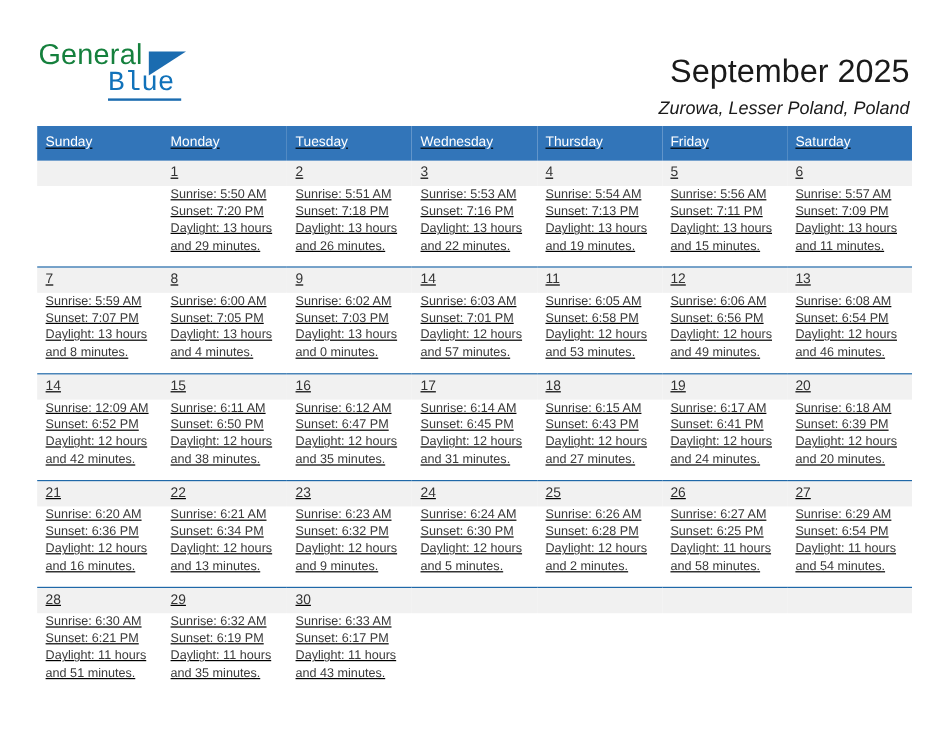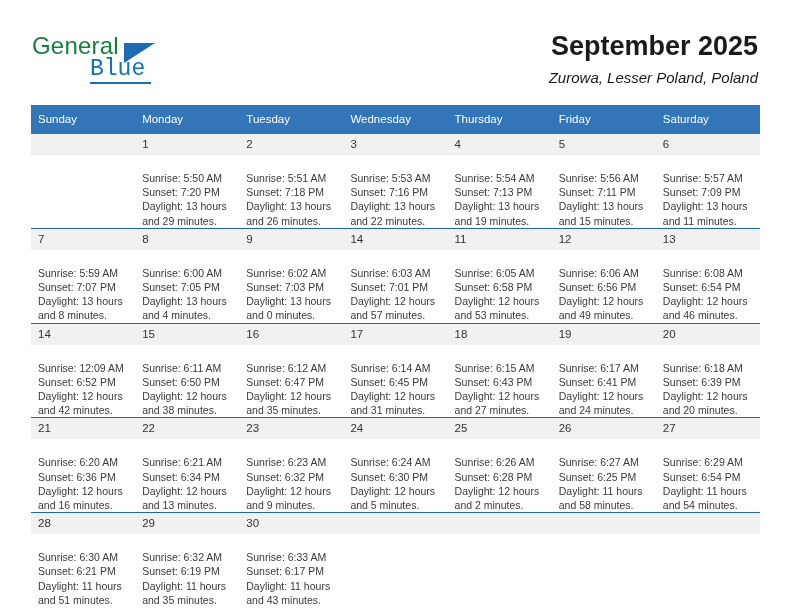--- a/index.html
+++ b/index.html
@@ -74,40 +74,42 @@
   .title-block {
     position: absolute;
     right: 34px;
     top: 30px;
     text-align: right;
   }
   .cal-title {
     font-size: 27px;
     color: #1a1a1a;
     line-height: 32px;
-    font-weight: bold;
+    font-weight: normal;
     white-space: nowrap;
+    margin-top: 13px;
   }
   .cal-subtitle {
     font-size: 15px;
     color: #1a1a1a;
     line-height: 20px;
     margin-top: 6px;
     white-space: nowrap;
     font-style: italic;
   }
 
   
   .calendar {
     position: absolute;
     left: 31px;
     top: 105px;
     width: 729px;
     border-collapse: collapse;
     table-layout: fixed;
+    text-decoration: underline;
   }
   .calendar th {
     background: #3275b9;
     color: #ffffff;
     font-size: 11.5px;
     font-weight: normal;
     text-align: left;
     padding: 5px 0 6px 7px;
     height: 18px;
     border: none;
@@ -128,21 +130,21 @@
     font-size: 11.5px;
     color: #333333;
     padding: 4px 0 4px 7px;
     height: 13px;
     line-height: 13px;
   }
   .daynum.empty {
     color: transparent;
   }
   .details {
-    padding: 16px 6px 0 7px;
+    padding: 0 6px 0 7px;
     font-size: 10.5px;
     line-height: 14.2px;
     color: #3a3a3a;
   }
   .details div {
     white-space: nowrap;
   }
 </style>
 </head>
 <body>

